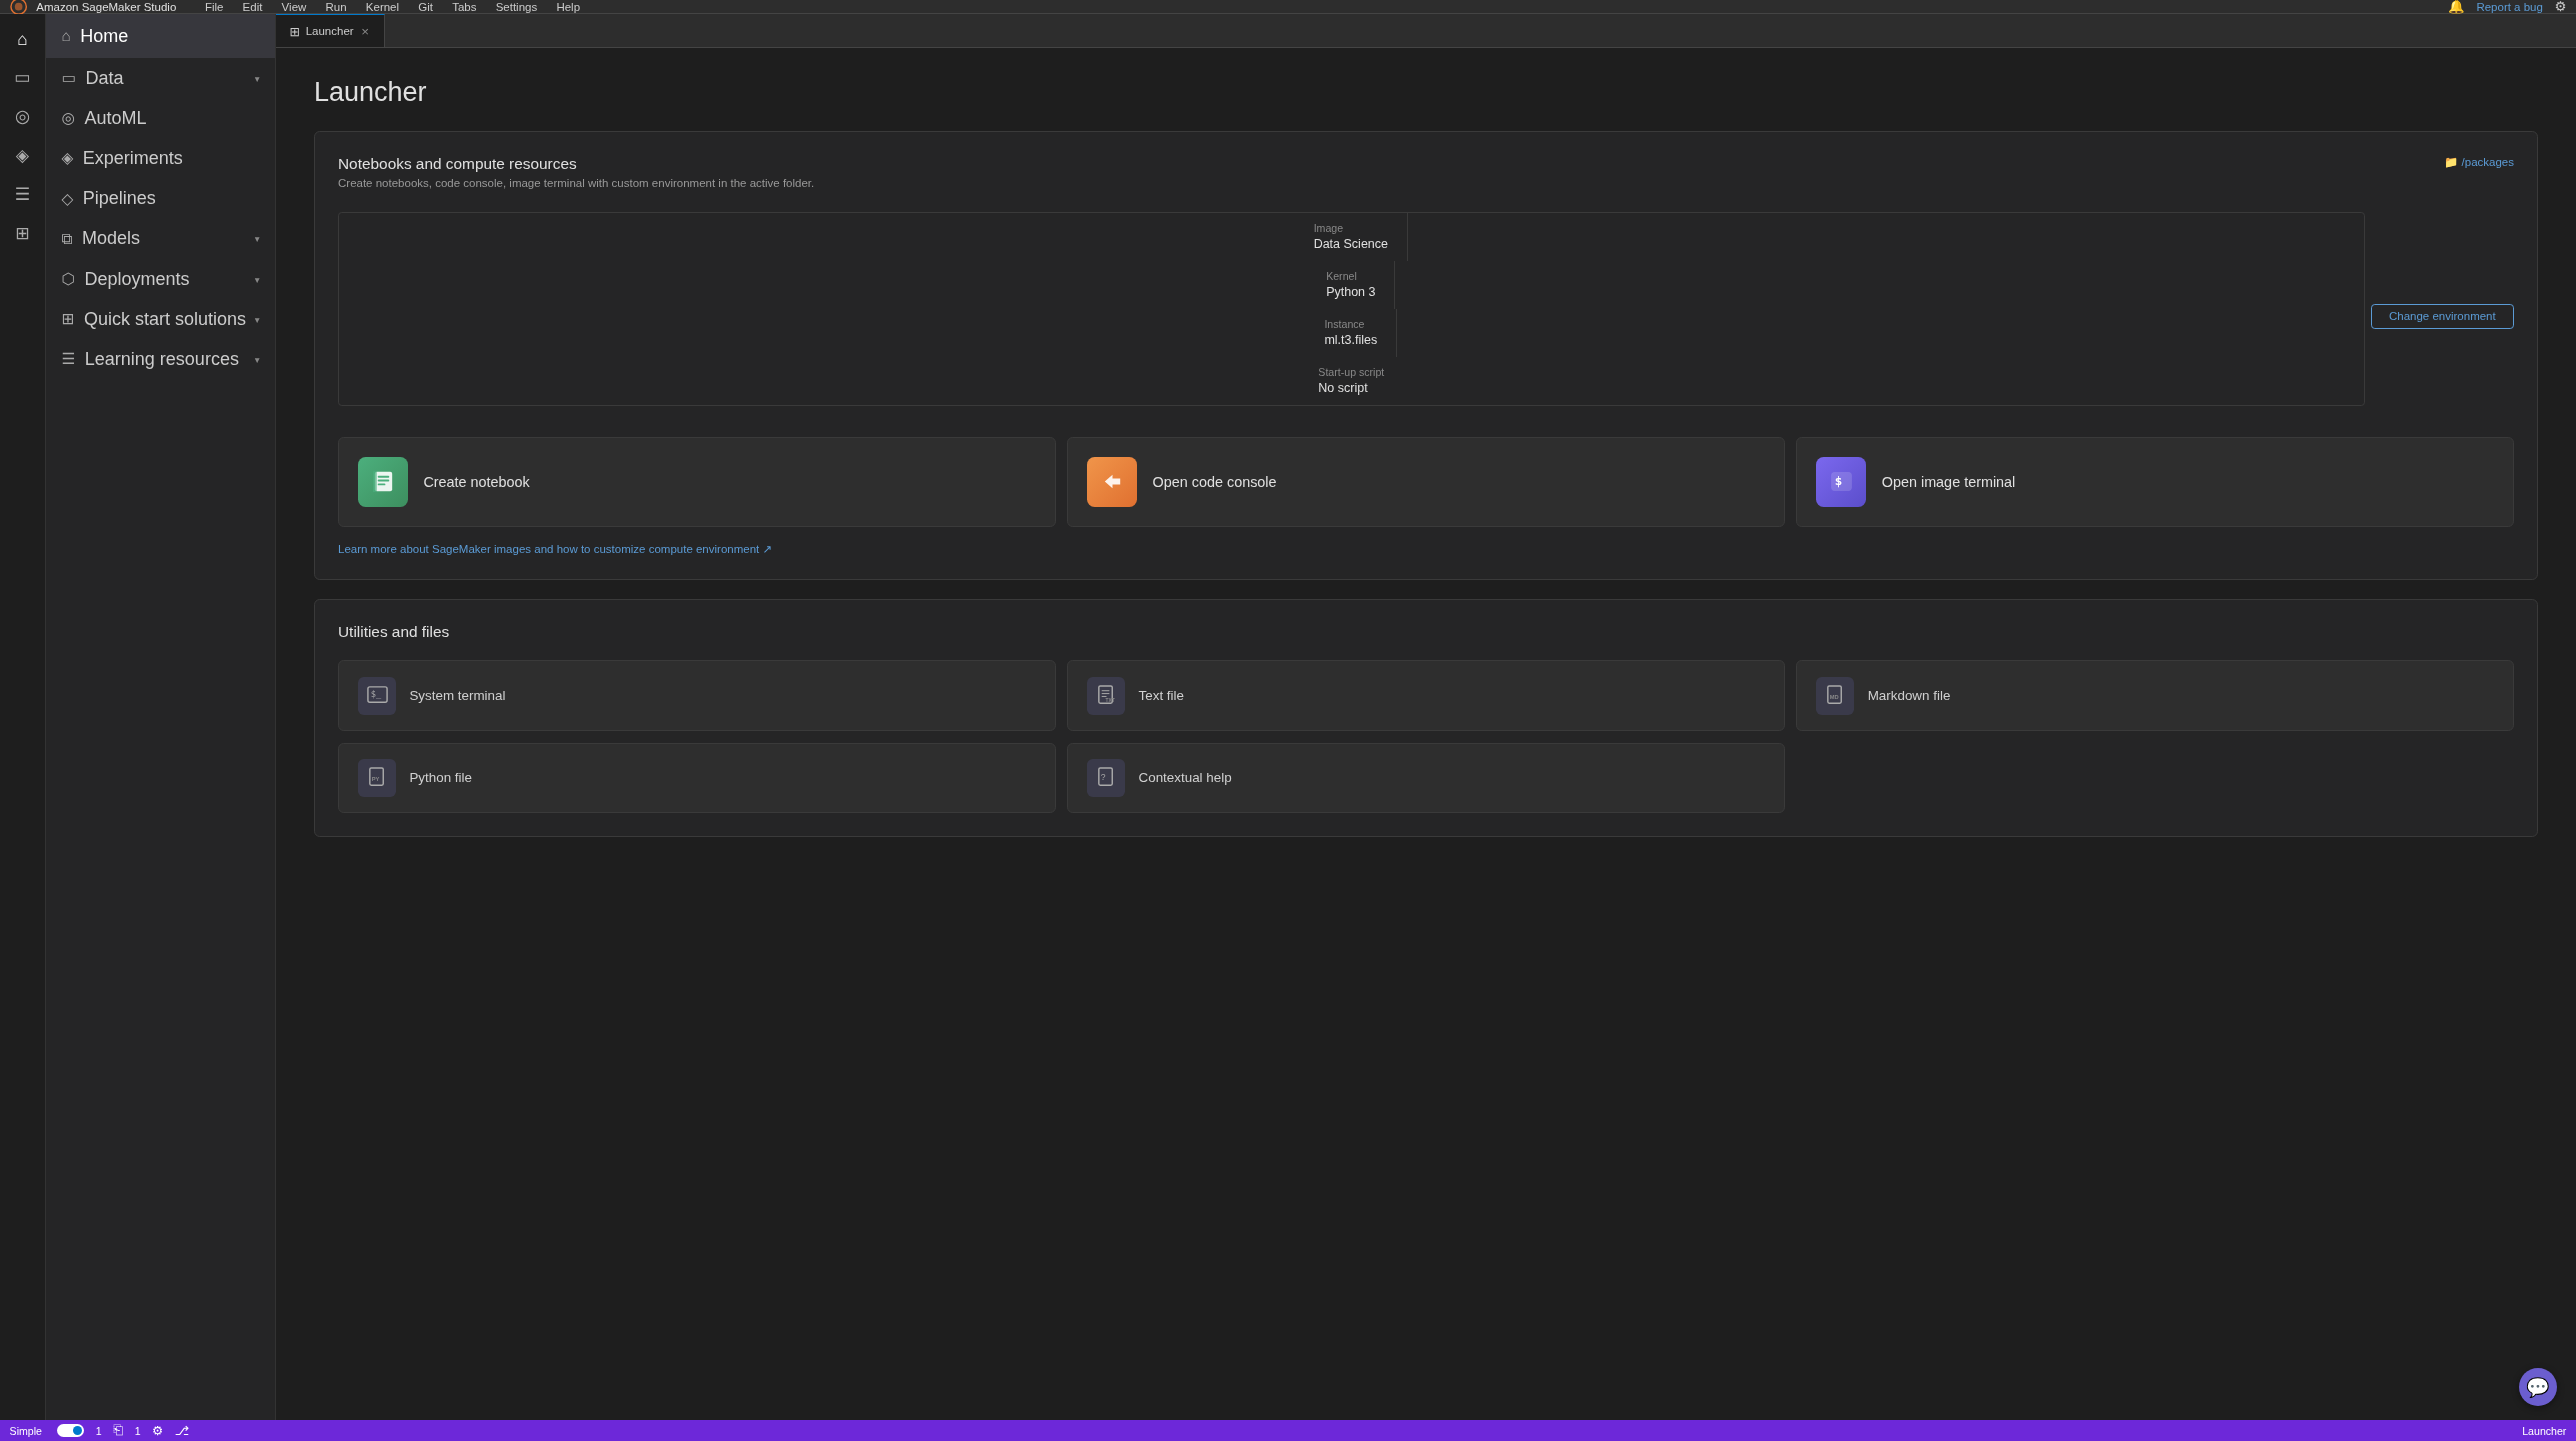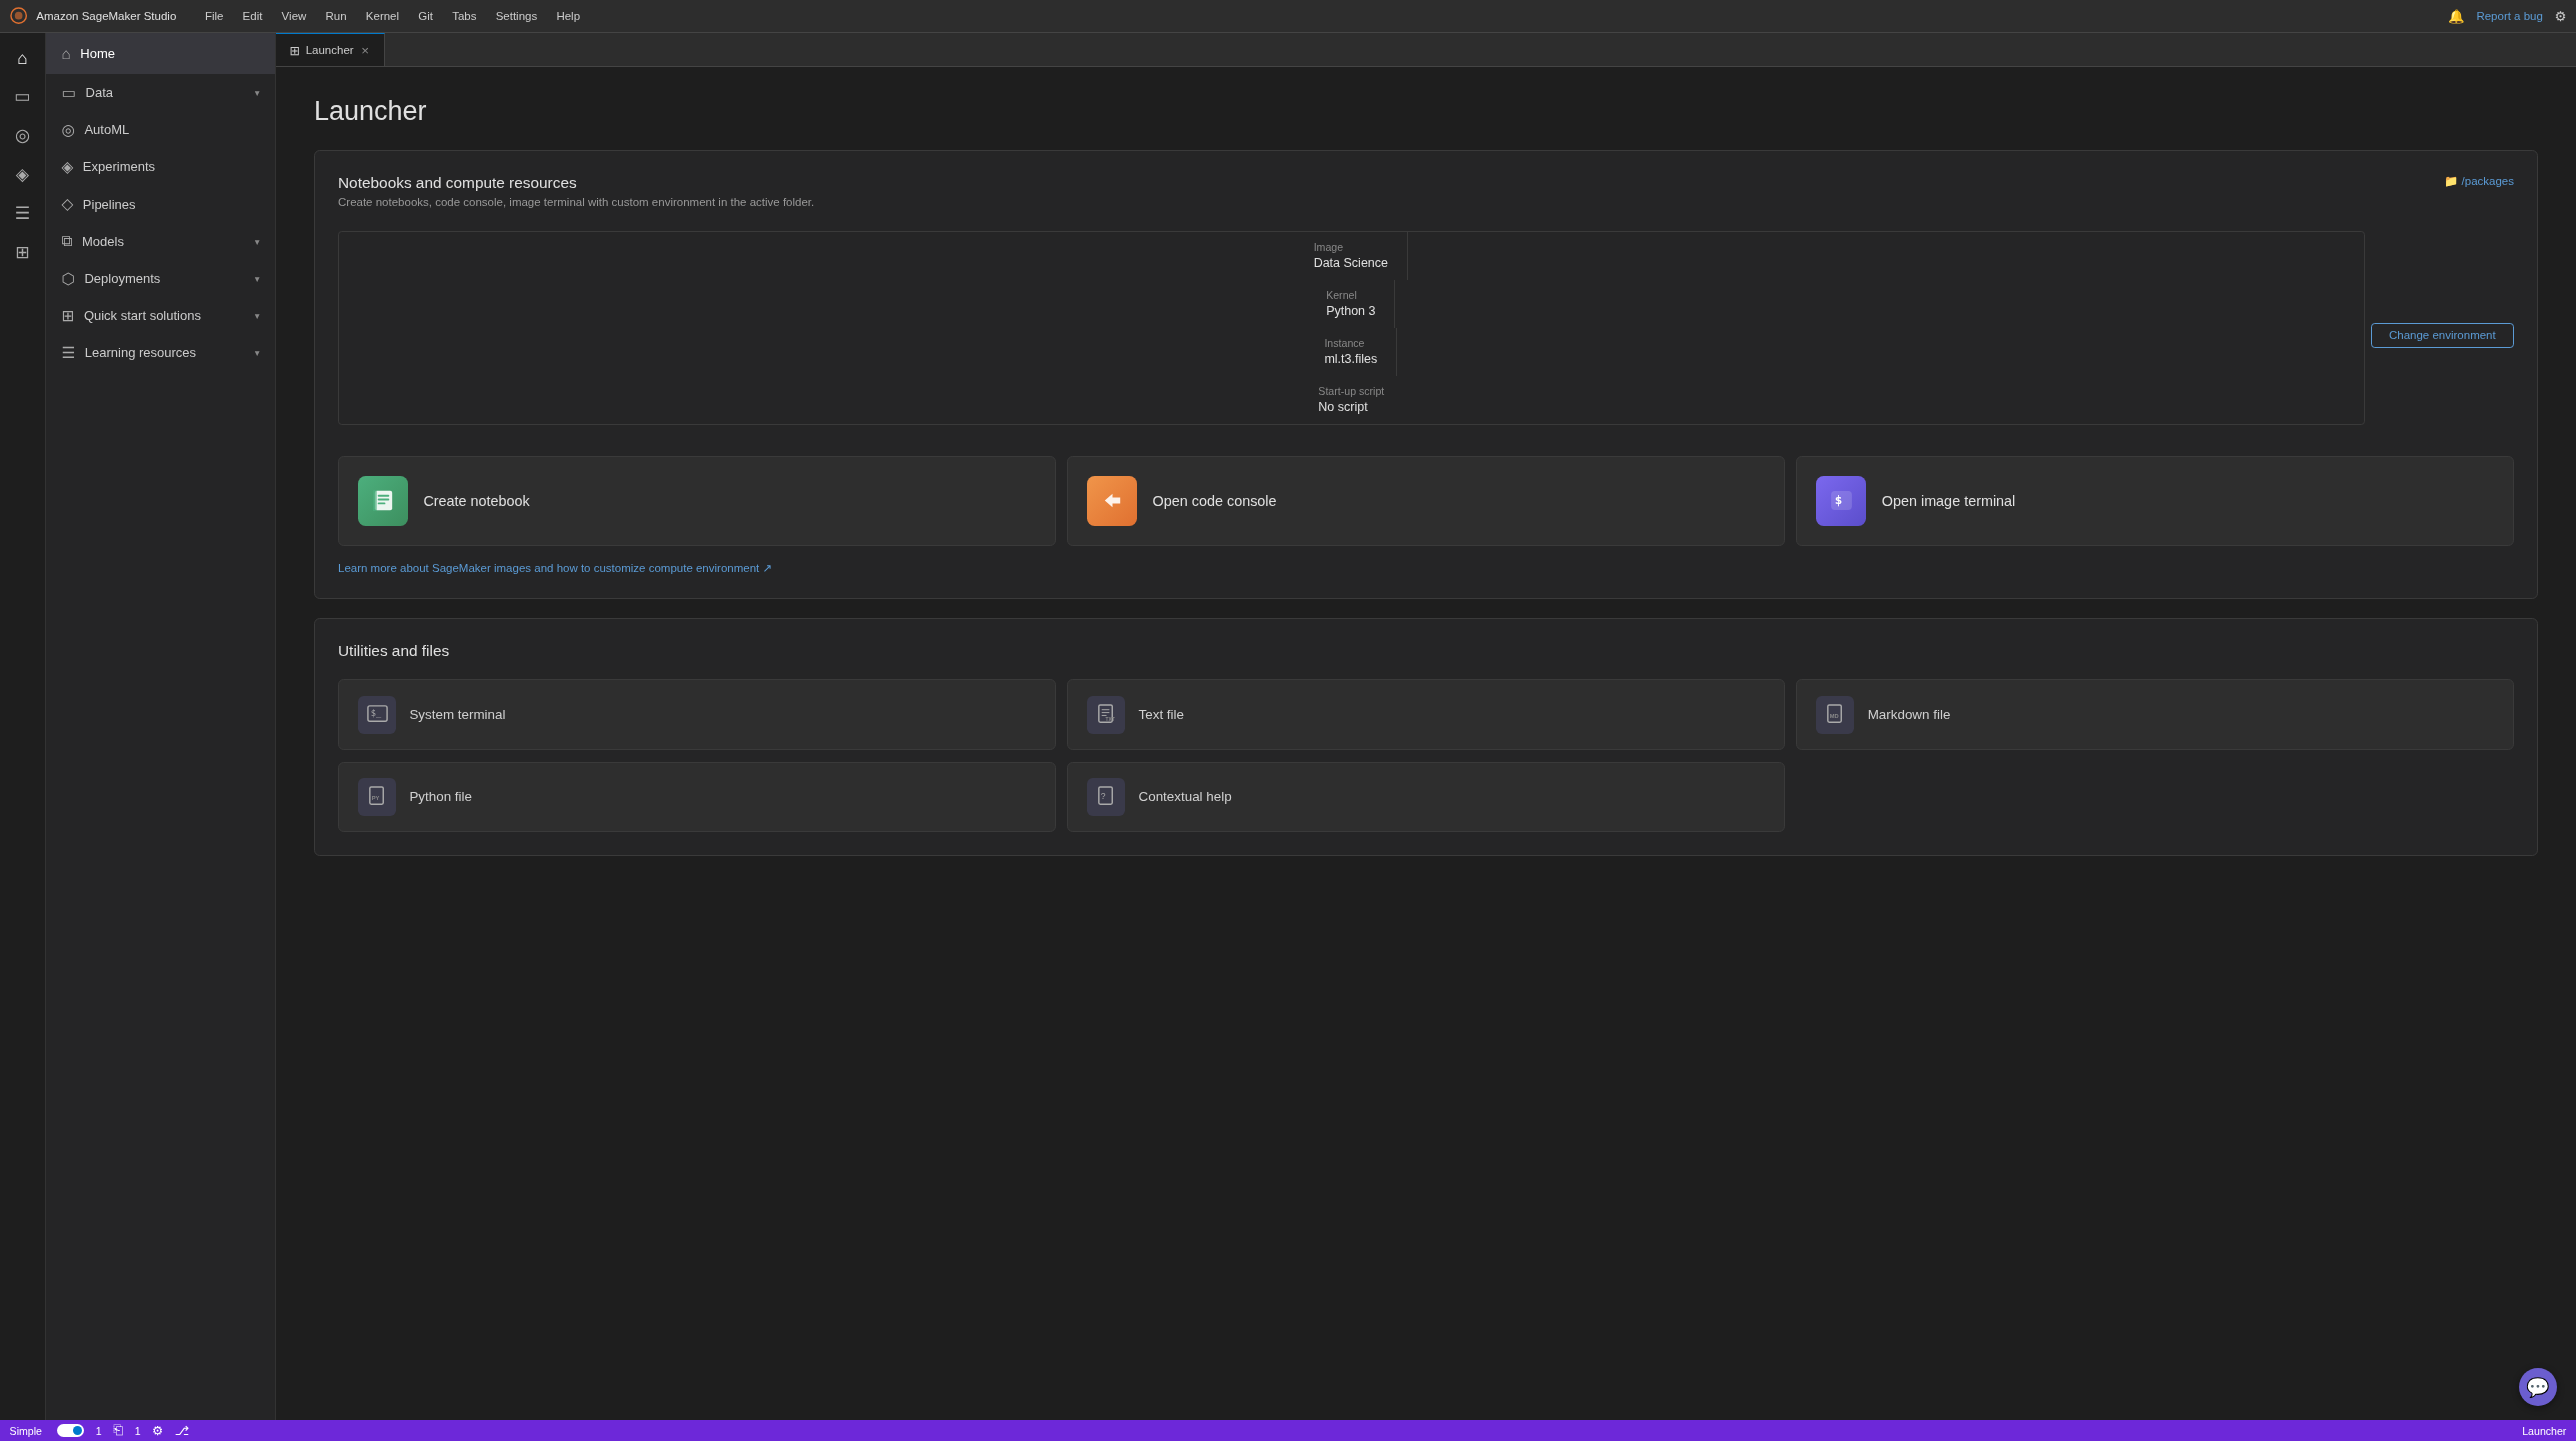--- a/index.html
+++ b/index.html
@@ -14,21 +14,21 @@
       flex-direction: column;
     }
 
     
     #menu-bar {
       background: #2d2d2d;
       border-bottom: 1px solid #444;
       display: flex;
       align-items: center;
       padding: 0 9.6px;
-      height: 33px;
+      height: 14px;
       flex-shrink: 0;
     }
     #app-icon {
       width: 19px;
       height: 19px;
       margin-right: 7.7px;
       display: flex;
       align-items: center;
       justify-content: center;
     }
@@ -112,21 +112,21 @@
     .nav-item {
       display: flex;
       align-items: center;
       padding: 9.6px 15.4px;
       cursor: pointer;
       border-radius: 0;
       color: #cccccc;
     }
     .nav-item.active { background: #37373d; color: #fff; }
     .nav-item-label {
-      font-size: 13px;
+      font-size: 18px;
       font-weight: 500;
       flex: 1;
     }
     .nav-item-icon {
       margin-right: 9.6px;
       font-size: 15.4px;
       color: #aaa;
     }
     .nav-chevron {
       font-size: 9.6px;

